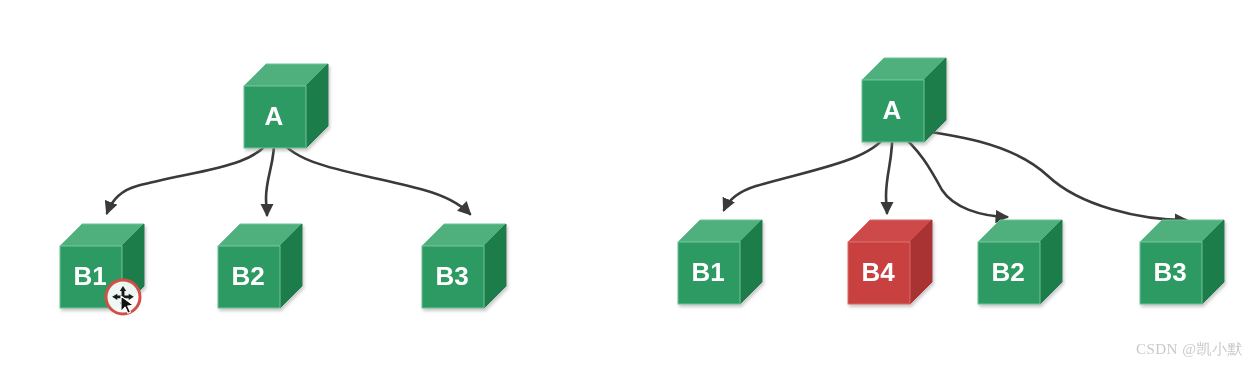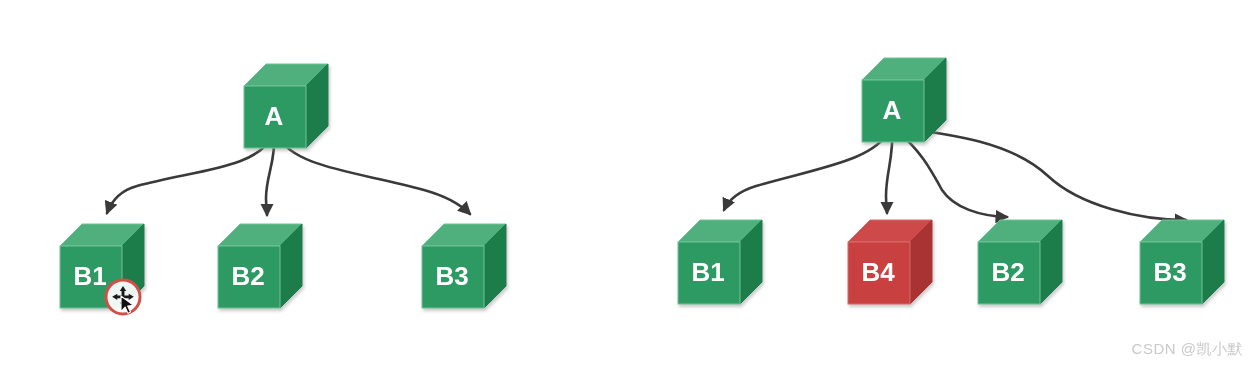--- a/index.html
+++ b/index.html
@@ -18,21 +18,21 @@
     position: absolute;
     left: 0;
     top: 0;
     width: 1255px;
     height: 367px;
   }
   .watermark {
     position: absolute;
     right: 12px;
     bottom: 8px;
-    font-family: Liberation Sans, sans-serif;
+    font-family: Liberation Serif, serif;
     font-size: 15px;
     color: #c9c9c9;
     letter-spacing: 0.5px;
     white-space: nowrap;
     user-select: none;
     margin-left: 36px;
   }
 </style>
 </head>
 <body>

